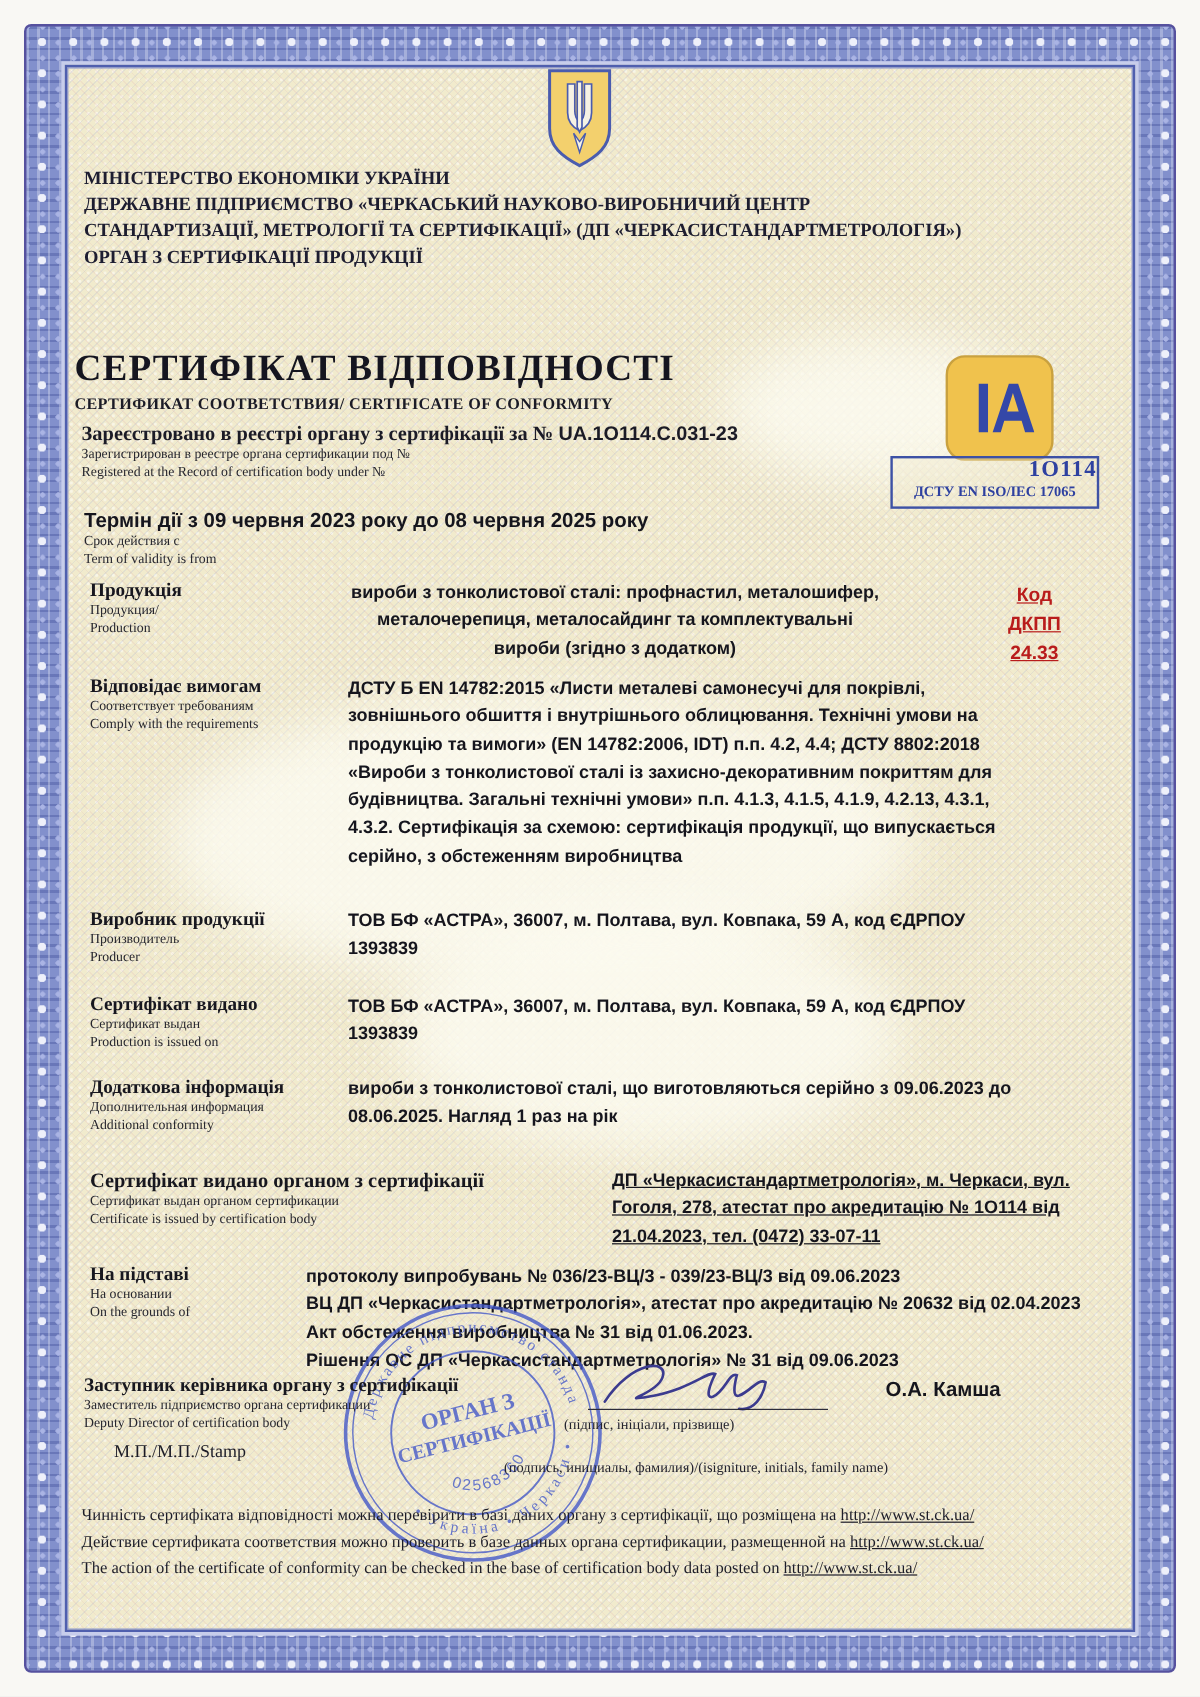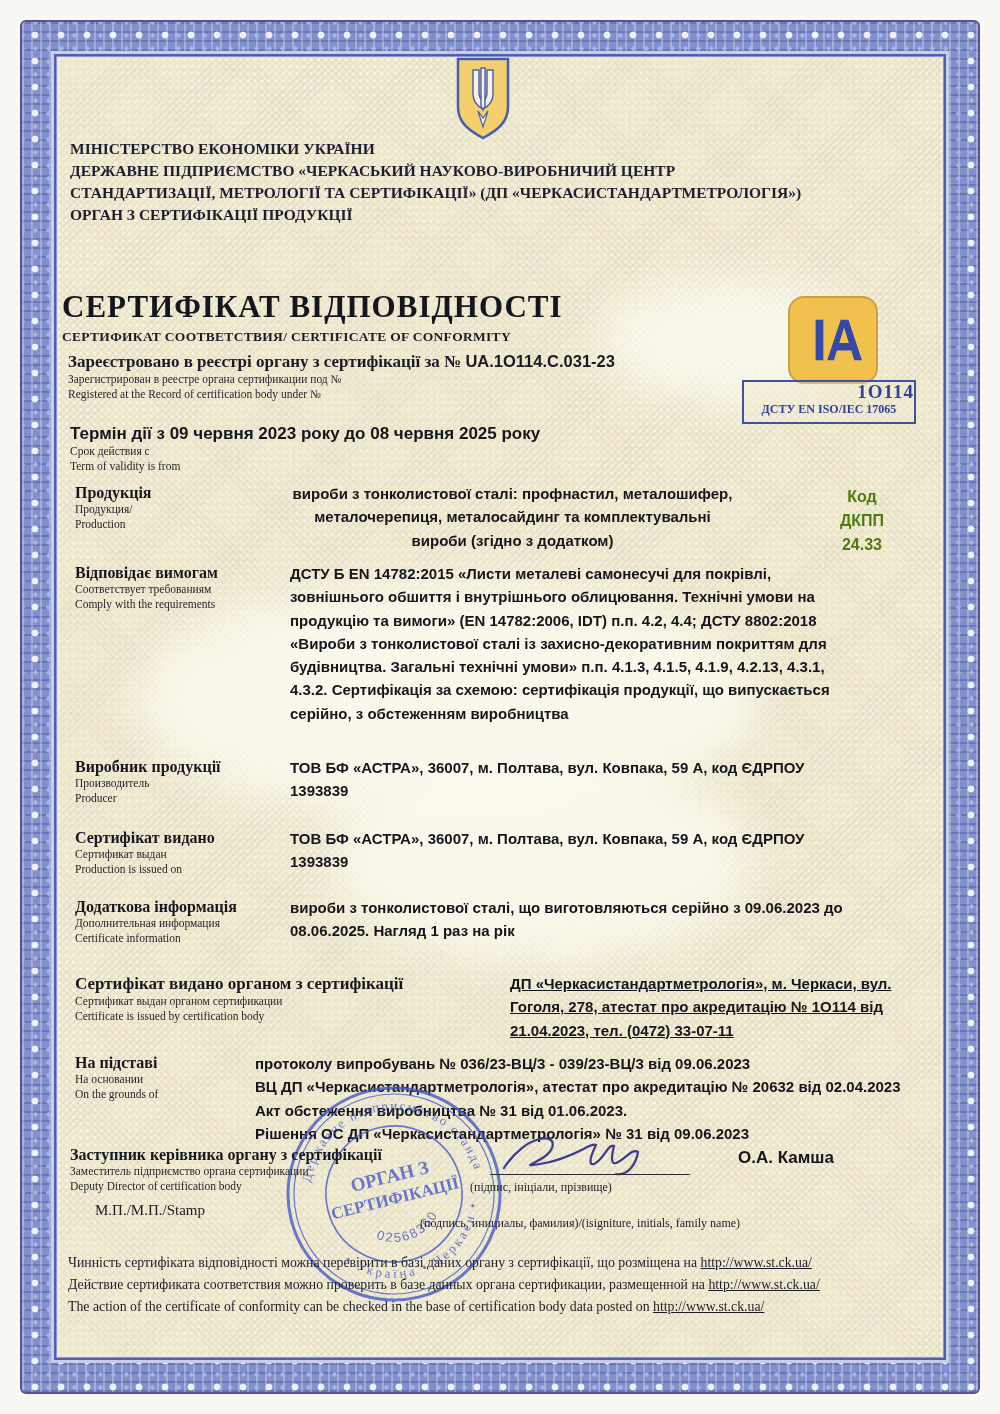--- a/index.html
+++ b/index.html
@@ -39,21 +39,21 @@
   .hdr-line{font:700 15.5px "Liberation Serif",serif;line-height:1.42;color:#1d1d30;}
   .title{font:700 31px "Liberation Serif",serif;letter-spacing:1px;color:#15151f;}
   .subtitle{font:700 13.5px "Liberation Serif",serif;letter-spacing:.3px;margin-top:4px;}
   .lbl-ua{font:700 16px "Liberation Serif",serif;color:#17171f;}
   .lbl-ua-lg{font:700 17px "Liberation Serif",serif;color:#17171f;}
   .lbl-sub{font:400 11.5px "Liberation Serif",serif;line-height:1.3;color:#26262e;}
   .val{font:700 15px "Liberation Sans",sans-serif;line-height:1.55;color:#15151d;}
   .val-sans-lg{font:700 17px "Liberation Sans",sans-serif;color:#15151d;}
   .reg-prefix{font:700 17px "Liberation Serif",serif;}
   .reg-number{font:700 16.5px "Liberation Sans",sans-serif;}
-  .code-box{font:700 16px "Liberation Sans",sans-serif;line-height:1.5;text-align:center;color:#4d7c0f;}
+  .code-box{font:700 16px "Liberation Sans",sans-serif;line-height:1.5;text-align:center;color:#b91c1c;text-decoration:underline;}
   .logo-square{
     position:absolute;left:788px;top:296px;width:86px;height:84px;
     background:#f0c24d;border:2px solid #c9a13f;border-radius:16px;
     display:flex;align-items:center;justify-content:center;
   }
   .std-box{
     position:absolute;left:742px;top:380px;width:170px;height:40px;
     border:2px solid #3d51a5;color:#2e41a0;text-align:center;
     background:rgba(240,236,210,.35);
   }
@@ -152,21 +152,21 @@
   <div class="abs" style="left:75px;top:829px;width:215px;">
     <div class="lbl-ua">Сертифікат видано</div>
     <div class="lbl-sub">Сертификат выдан</div>
     <div class="lbl-sub">Production is issued on</div>
   </div>
   <div class="abs val" style="left:290px;top:827px;width:520px;">ТОВ БФ «АСТРА», 36007, м. Полтава, вул. Ковпака, 59 А, код ЄДРПОУ 1393839</div>
 
   <div class="abs" style="left:75px;top:898px;width:215px;">
     <div class="lbl-ua">Додаткова інформація</div>
     <div class="lbl-sub">Дополнительная информация</div>
-    <div class="lbl-sub">Certificate information</div>
+    <div class="lbl-sub">Additional conformity</div>
   </div>
   <div class="abs val" style="left:290px;top:896px;width:560px;">вироби з тонколистової сталі, що виготовляються серійно з 09.06.2023 до 08.06.2025. Нагляд 1 раз на рік</div>
 
   <div class="abs" style="left:75px;top:974px;width:420px;">
     <div class="lbl-ua-lg">Сертифікат видано органом з сертифікації</div>
     <div class="lbl-sub">Сертификат выдан органом сертификации</div>
     <div class="lbl-sub">Certificate is issued by certification body</div>
   </div>
   <div class="abs val" style="left:510px;top:972px;width:420px;text-decoration:underline;">ДП «Черкасистандартметрологія», м. Черкаси, вул. Гоголя, 278, атестат про акредитацію № 1О114 від 21.04.2023, тел. (0472) 33-07-11</div>
 

